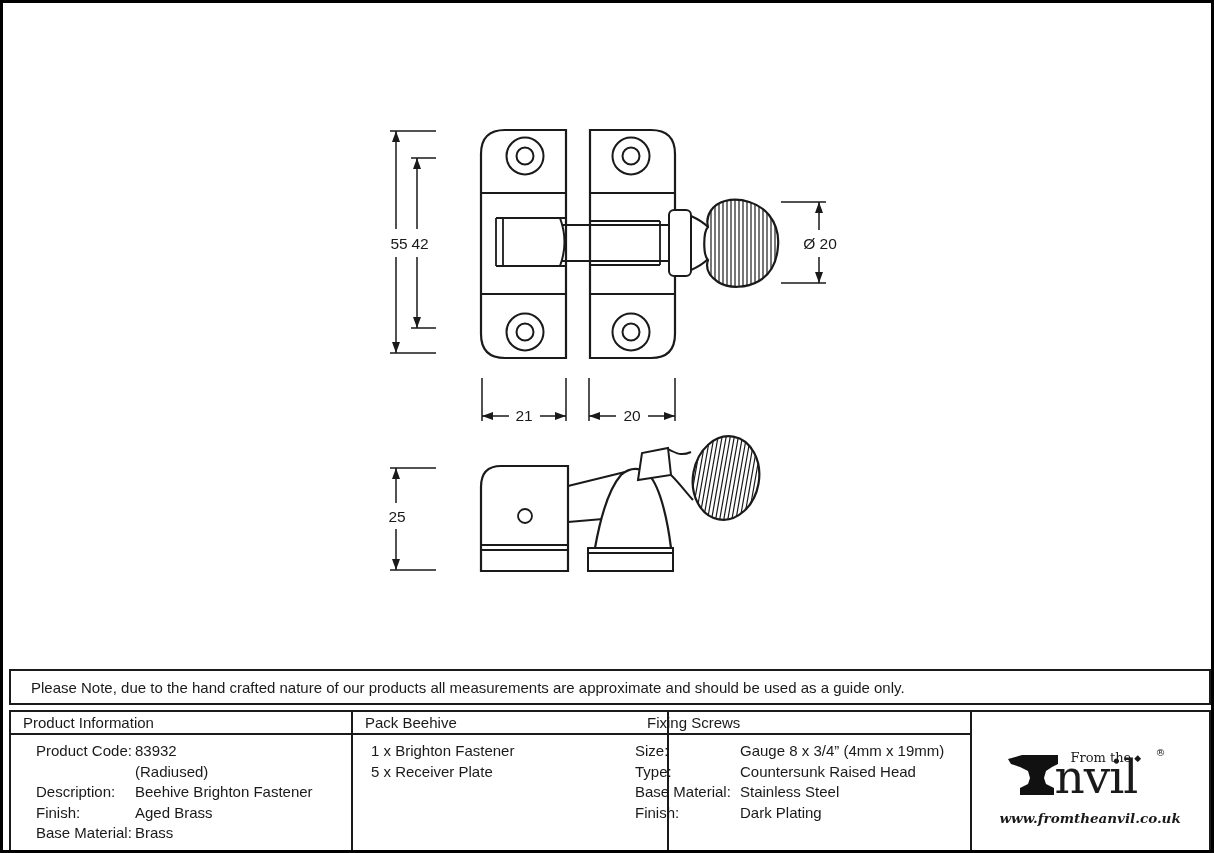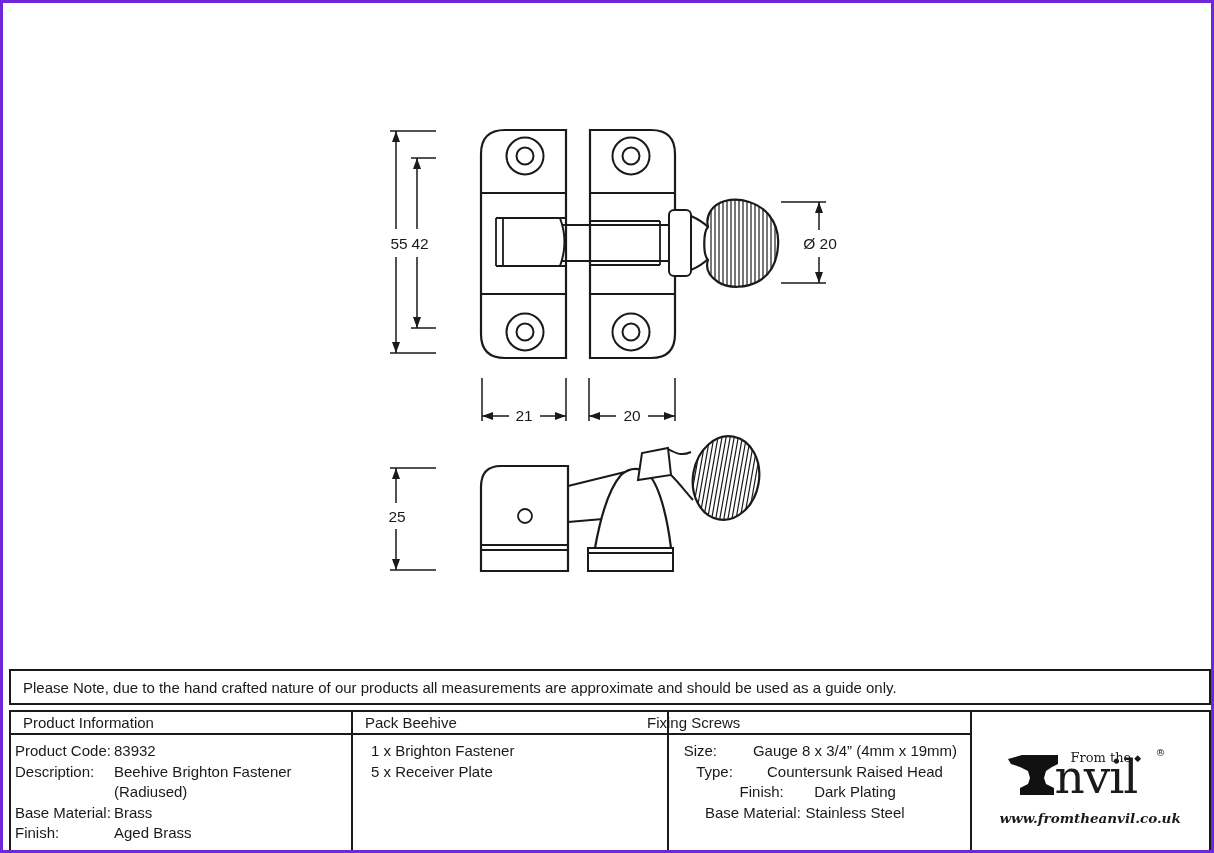--- a/index.html
+++ b/index.html
@@ -1,59 +1,59 @@
 <!DOCTYPE html>
 <html><head>
 <meta charset="utf-8">
 <style>
   html,body{margin:0;padding:0;background:#888;}
   .page{
     position:relative;
     width:1214px;height:853px;
     background:#ffffff;
-    border:3px solid #6d28d9;
+    border:3px solid #000000;
     box-sizing:border-box;
     overflow:hidden;
     font-family:"Liberation Sans", sans-serif;
     color:#1a1a1a;
   }
   .drawing{position:absolute;left:0;top:0;}
   .dim-label{
     font-family:"Liberation Sans", sans-serif;
     font-size:15.5px;
     fill:#1a1a1a;
     text-anchor:middle;
   }
   .note-box{
     position:absolute;left:6px;top:666px;width:1202px;height:36px;
     border:2px solid #1a1a1a;box-sizing:border-box;
     display:flex;align-items:center;
-    padding-left:12px;
+    padding-left:20px;
     font-size:15px;
   }
   .spec-table{
     position:absolute;left:6px;top:707px;width:1202px;height:144px;
     border:2px solid #1a1a1a;box-sizing:border-box;
   }
   .tcol{position:absolute;top:0;height:140px;box-sizing:border-box;}
   .tcol-borders{border-right:2px solid #1a1a1a;}
   .col1{left:0;width:342px;}
   .col2{left:342px;width:316px;}
   .col3{left:624px;width:337px;}
   .col4{left:995px;width:163px;display:flex;align-items:center;justify-content:center;}
   .thead{
     height:21px;border-bottom:2px solid #1a1a1a;
     line-height:21px;padding-left:12px;
     font-size:15px;
   }
   .tbody{padding:6px 0 0 0;font-size:15px;}
   .trow{line-height:20.5px;white-space:nowrap;}
-  .col1 .trow{padding-left:4px;}
+  .col1 .trow{padding-left:25px;}
   .col2 .trow{padding-left:18px;}
-  .col3 .trow{text-align:center;}
+  .col3 .trow{}
   .col1 .tlabel{display:inline-block;width:99px;}
   .col3 .tlabel{display:inline-block;width:105px;}
   
   .logo-box{position:relative;width:160px;height:70px;}
   .anvil-svg{position:absolute;left:0;top:5px;}
   .brand-prefix{position:absolute;left:63px;top:3px;font-family:"DejaVu Serif", serif;font-size:13px;white-space:nowrap;}
   .brand-diamond{font-size:9px;vertical-align:1px;padding-left:3px;}
   .brand-rest{position:absolute;left:47px;top:6px;font-family:"DejaVu Serif", serif;font-size:47px;line-height:1;letter-spacing:-1px;}
   .brand-reg{position:absolute;left:148px;top:0px;font-family:"DejaVu Serif", serif;font-size:10px;}
   .brand-site{position:absolute;left:-8px;top:63px;width:176px;text-align:left;
@@ -186,30 +186,30 @@
 
   <div class="spec-table">
 
     <div class="tcol tcol-borders col1">
       <div class="thead">Product Information</div>
       <div class="tbody">
         <div class="trow">
           <span class="tlabel">Product Code:</span><span class="tvalue">83932</span>
         </div>
         <div class="trow">
+          <span class="tlabel"></span><span class="tvalue">(Radiused)</span>
+        </div>
+        <div class="trow">
           <span class="tlabel">Description:</span><span class="tvalue">Beehive Brighton Fastener</span>
         </div>
         <div class="trow">
-          <span class="tlabel"></span><span class="tvalue">(Radiused)</span>
+          <span class="tlabel">Finish:</span><span class="tvalue">Aged Brass</span>
         </div>
         <div class="trow">
           <span class="tlabel">Base Material:</span><span class="tvalue">Brass</span>
-        </div>
-        <div class="trow">
-          <span class="tlabel">Finish:</span><span class="tvalue">Aged Brass</span>
         </div>
       </div>
     </div>
 
     <div class="tcol tcol-borders col2">
       <div class="thead">Pack Beehive</div>
       <div class="tbody">
         <div class="trow">1 x Brighton Fastener</div>
         <div class="trow">5 x Receiver Plate</div>
       </div>
@@ -218,24 +218,24 @@
     <div class="tcol tcol-borders col3">
       <div class="thead">Fixing Screws</div>
       <div class="tbody">
         <div class="trow">
           <span class="tlabel">Size:</span><span class="tvalue">Gauge 8 x 3/4” (4mm x 19mm)</span>
         </div>
         <div class="trow">
           <span class="tlabel">Type:</span><span class="tvalue">Countersunk Raised Head</span>
         </div>
         <div class="trow">
+          <span class="tlabel">Base Material:</span><span class="tvalue">Stainless Steel</span>
+        </div>
+        <div class="trow">
           <span class="tlabel">Finish:</span><span class="tvalue">Dark Plating</span>
-        </div>
-        <div class="trow">
-          <span class="tlabel">Base Material:</span><span class="tvalue">Stainless Steel</span>
         </div>
       </div>
     </div>
 
     <div class="tcol col4">
       <div class="logo-box">
         <svg class="anvil-svg" width="52" height="48" viewBox="0 0 52 44">
           <path fill="#111111" d="M0,5 L14,1 L50,1 L50,10 L44,13 L38,17 L36,24 L38,30 L46,34 L46,41 L12,41 L12,34 L20,30 L22,24 L20,17 L12,13 L3,10 Z"></path>
         </svg>
         <span class="brand-prefix"><span>From the</span><span class="brand-diamond">◆</span></span>

